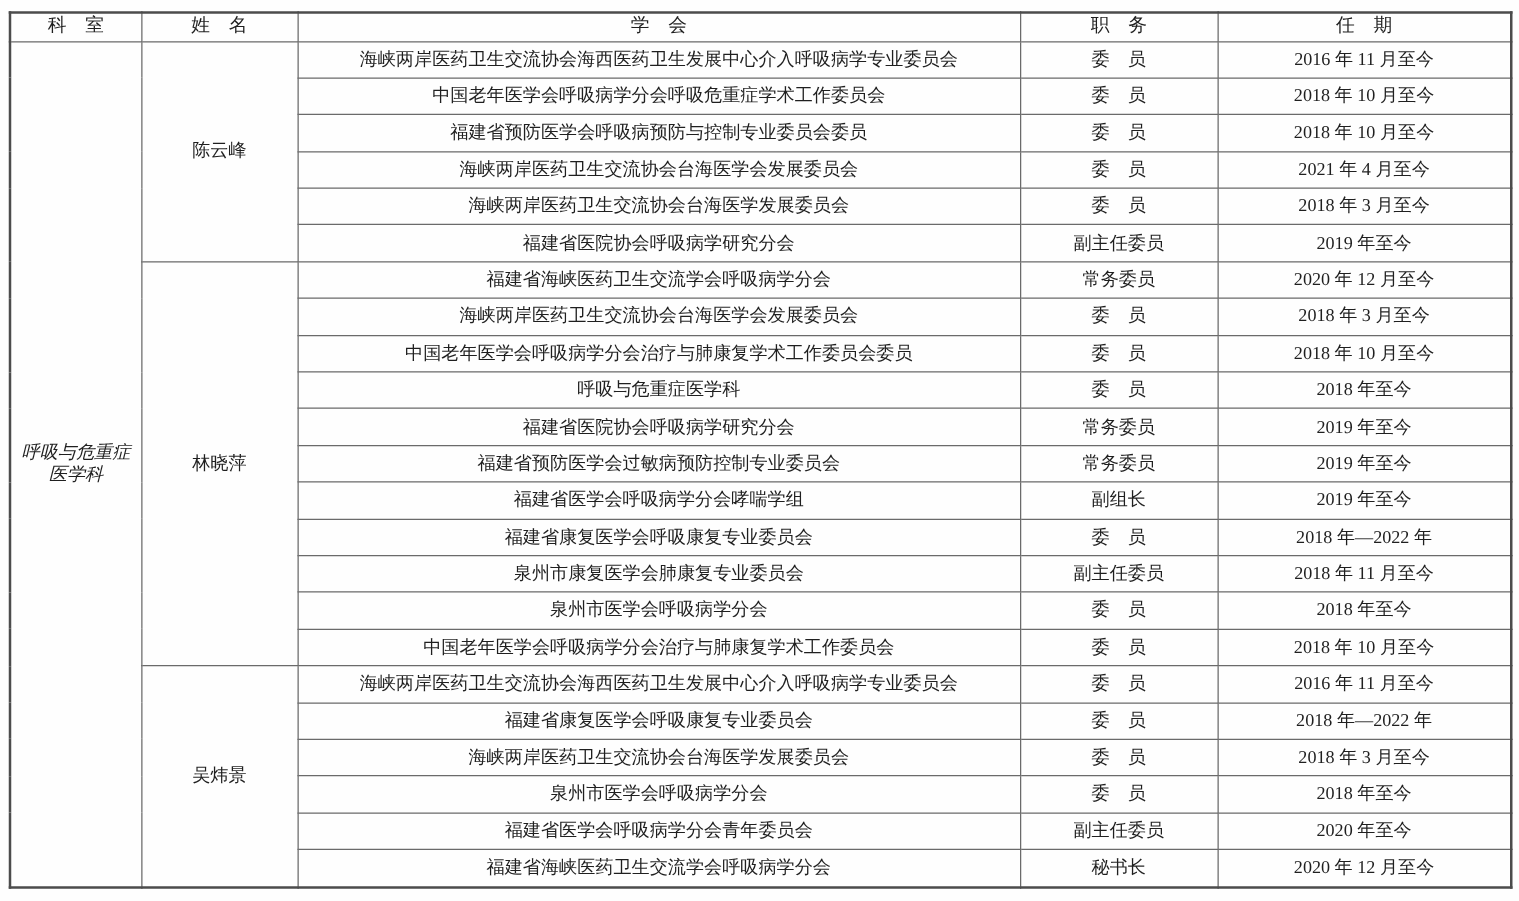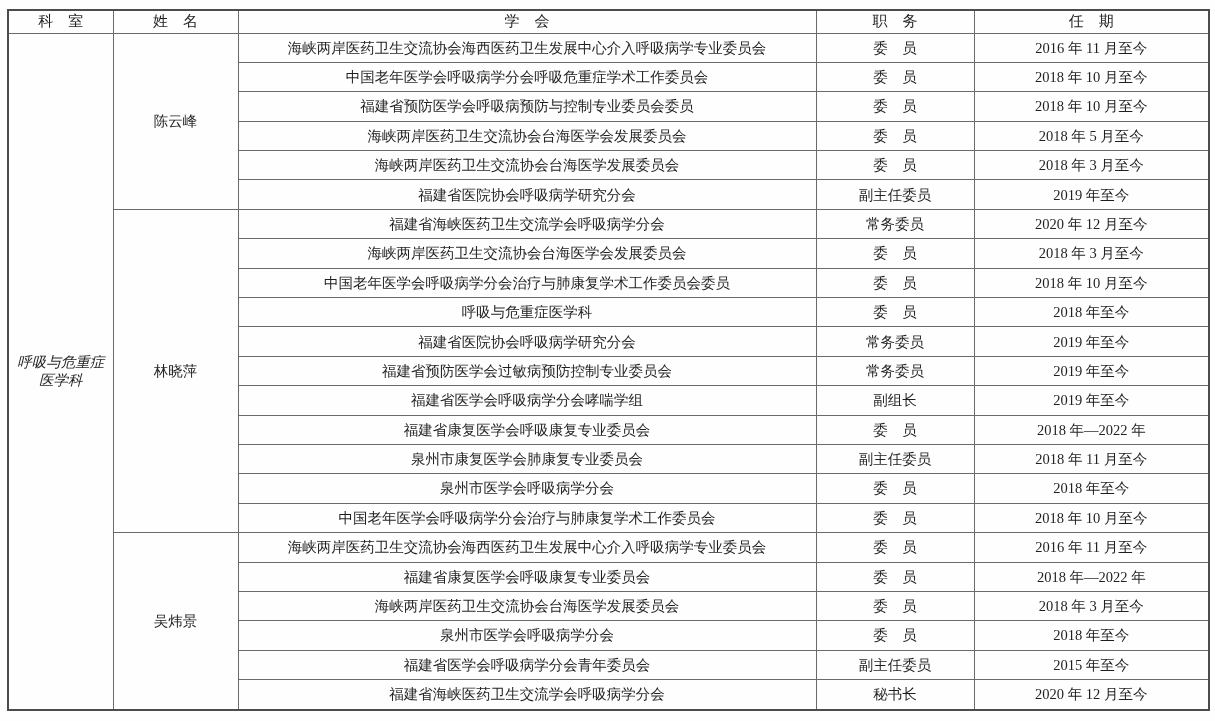--- a/index.html
+++ b/index.html
@@ -92,21 +92,21 @@
           <td class="term-cell">2018 年 10 月至今</td>
         </tr>
         <tr>
           <td class="society-cell">福建省预防医学会呼吸病预防与控制专业委员会委员</td>
           <td class="position-cell">委　员</td>
           <td class="term-cell">2018 年 10 月至今</td>
         </tr>
         <tr>
           <td class="society-cell">海峡两岸医药卫生交流协会台海医学会发展委员会</td>
           <td class="position-cell">委　员</td>
-          <td class="term-cell">2018 年 5 月至今</td>
+          <td class="term-cell">2021 年 4 月至今</td>
         </tr>
         <tr>
           <td class="society-cell">海峡两岸医药卫生交流协会台海医学发展委员会</td>
           <td class="position-cell">委　员</td>
           <td class="term-cell">2018 年 3 月至今</td>
         </tr>
         <tr>
           <td class="society-cell">福建省医院协会呼吸病学研究分会</td>
           <td class="position-cell">副主任委员</td>
           <td class="term-cell">2019 年至今</td>
@@ -184,21 +184,21 @@
           <td class="term-cell">2018 年 3 月至今</td>
         </tr>
         <tr>
           <td class="society-cell">泉州市医学会呼吸病学分会</td>
           <td class="position-cell">委　员</td>
           <td class="term-cell">2018 年至今</td>
         </tr>
         <tr>
           <td class="society-cell">福建省医学会呼吸病学分会青年委员会</td>
           <td class="position-cell">副主任委员</td>
-          <td class="term-cell">2015 年至今</td>
+          <td class="term-cell">2020 年至今</td>
         </tr>
         <tr>
           <td class="society-cell">福建省海峡医药卫生交流学会呼吸病学分会</td>
           <td class="position-cell">秘书长</td>
           <td class="term-cell">2020 年 12 月至今</td>
         </tr>
       </tbody>
   </table>
 </div>
 

